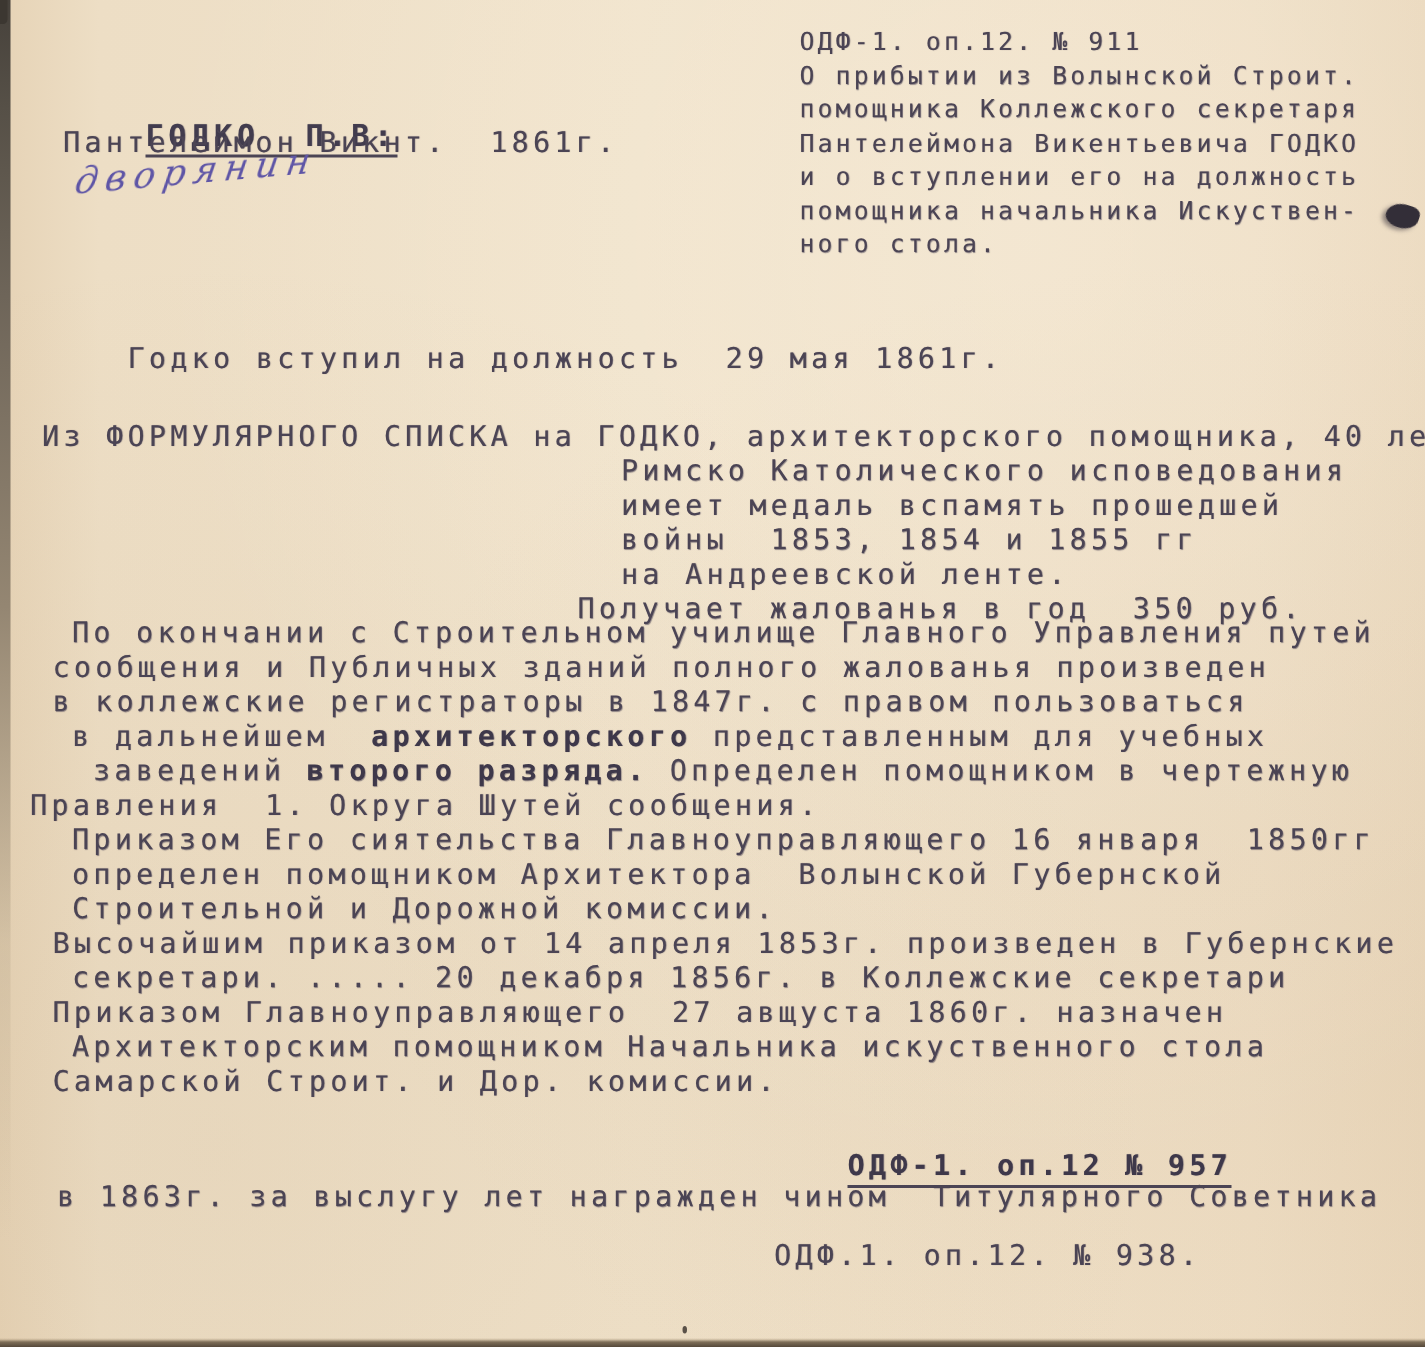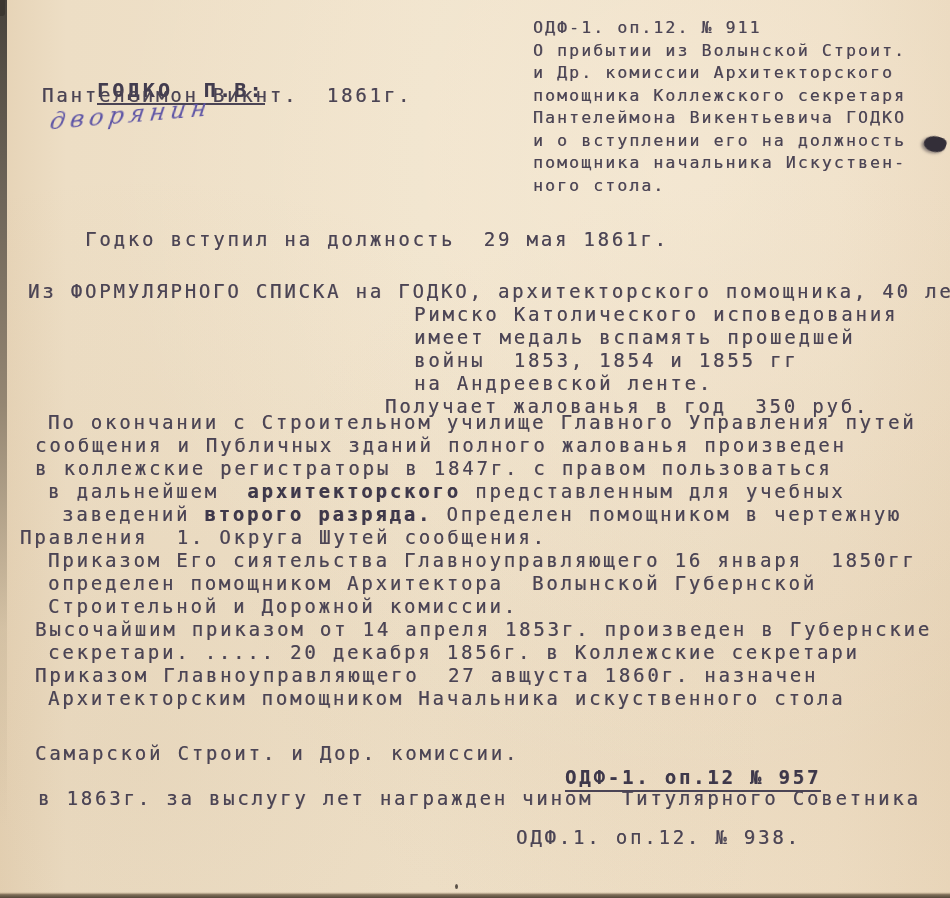--- a/index.html
+++ b/index.html
@@ -80,21 +80,20 @@
 
   <div class="t" style="left:40px;top:56px;">
     <span class="title">ГОДКО  П.В:</span>
   </div>
   <div class="t" style="left:42px;top:84px;">Пантелеймон Викнт.  1861г.</div>
   <div class="handwriting">дворянин</div>
 
   <div class="block" style="left:533px;top:17px;">
     <div class="t t-sm line" style="position:static;">ОДФ-1. оп.12. № 911</div>
     <div class="t t-sm line" style="position:static;">О прибытии из Волынской Строит.</div>
-    <div class="t t-sm line" style="position:static;">и Др. комиссии Архитекторского</div>
     <div class="t t-sm line" style="position:static;">помощника Коллежского секретаря</div>
     <div class="t t-sm line" style="position:static;">Пантелеймона Викентьевича ГОДКО</div>
     <div class="t t-sm line" style="position:static;">и о вступлении его на должность</div>
     <div class="t t-sm line" style="position:static;">помощника начальника Искуствен-</div>
     <div class="t t-sm line" style="position:static;">ного стола.</div>
   </div>
 
   <div class="t" style="left:85px;top:228px;">Годко вступил на должность  29 мая 1861г.</div>
 
   <div class="t" style="left:28px;top:280px;">Из ФОРМУЛЯРНОГО СПИСКА на ГОДКО, архитекторского помощника, 40 лет</div>
@@ -114,21 +113,21 @@
     <div class="t line ind2" style="position:static;"><span>в дальнейшем  </span><span class="bold">архитекторского</span><span> представленным для учебных</span></div>
     <div class="t line ind3" style="position:static;"><span>заведений </span><span class="bold">второго разряда.</span><span> Определен помощником в чертежную</span></div>
     <div class="t line ind0" style="position:static;">Правления  1. Округа Шутей сообщения.</div>
     <div class="t line ind2" style="position:static;">Приказом Его сиятельства Главноуправляющего 16 января  1850гг</div>
     <div class="t line ind2" style="position:static;">определен помощником Архитектора  Волынской Губернской</div>
     <div class="t line ind2" style="position:static;">Строительной и Дорожной комиссии.</div>
     <div class="t line ind1" style="position:static;">Высочайшим приказом от 14 апреля 1853г. произведен в Губернские</div>
     <div class="t line ind2" style="position:static;">секретари. ..... 20 декабря 1856г. в Коллежские секретари</div>
     <div class="t line ind1" style="position:static;">Приказом Главноуправляющего  27 авщуста 1860г. назначен</div>
     <div class="t line ind2" style="position:static;">Архитекторским помощником Начальника искуственного стола</div>
-    <div class="t line ind1" style="position:static;margin-top:32px;">Самарской Строит. и Дор. комиссии.</div>
+    <div class="t line ind1" style="position:static;">Самарской Строит. и Дор. комиссии.</div>
   </div>
 
   <div class="t bold" style="left:508px;top:743px;">
     <span class="underlined">ОДФ-1. оп.12 № 957</span>
   </div>
 
   <div class="t" style="left:38px;top:787px;">в 1863г. за выслугу лет награжден чином  Титулярного Советника</div>
 
   <div class="t" style="left:516px;top:826px;">ОДФ.1. оп.12. № 938.</div>
 

